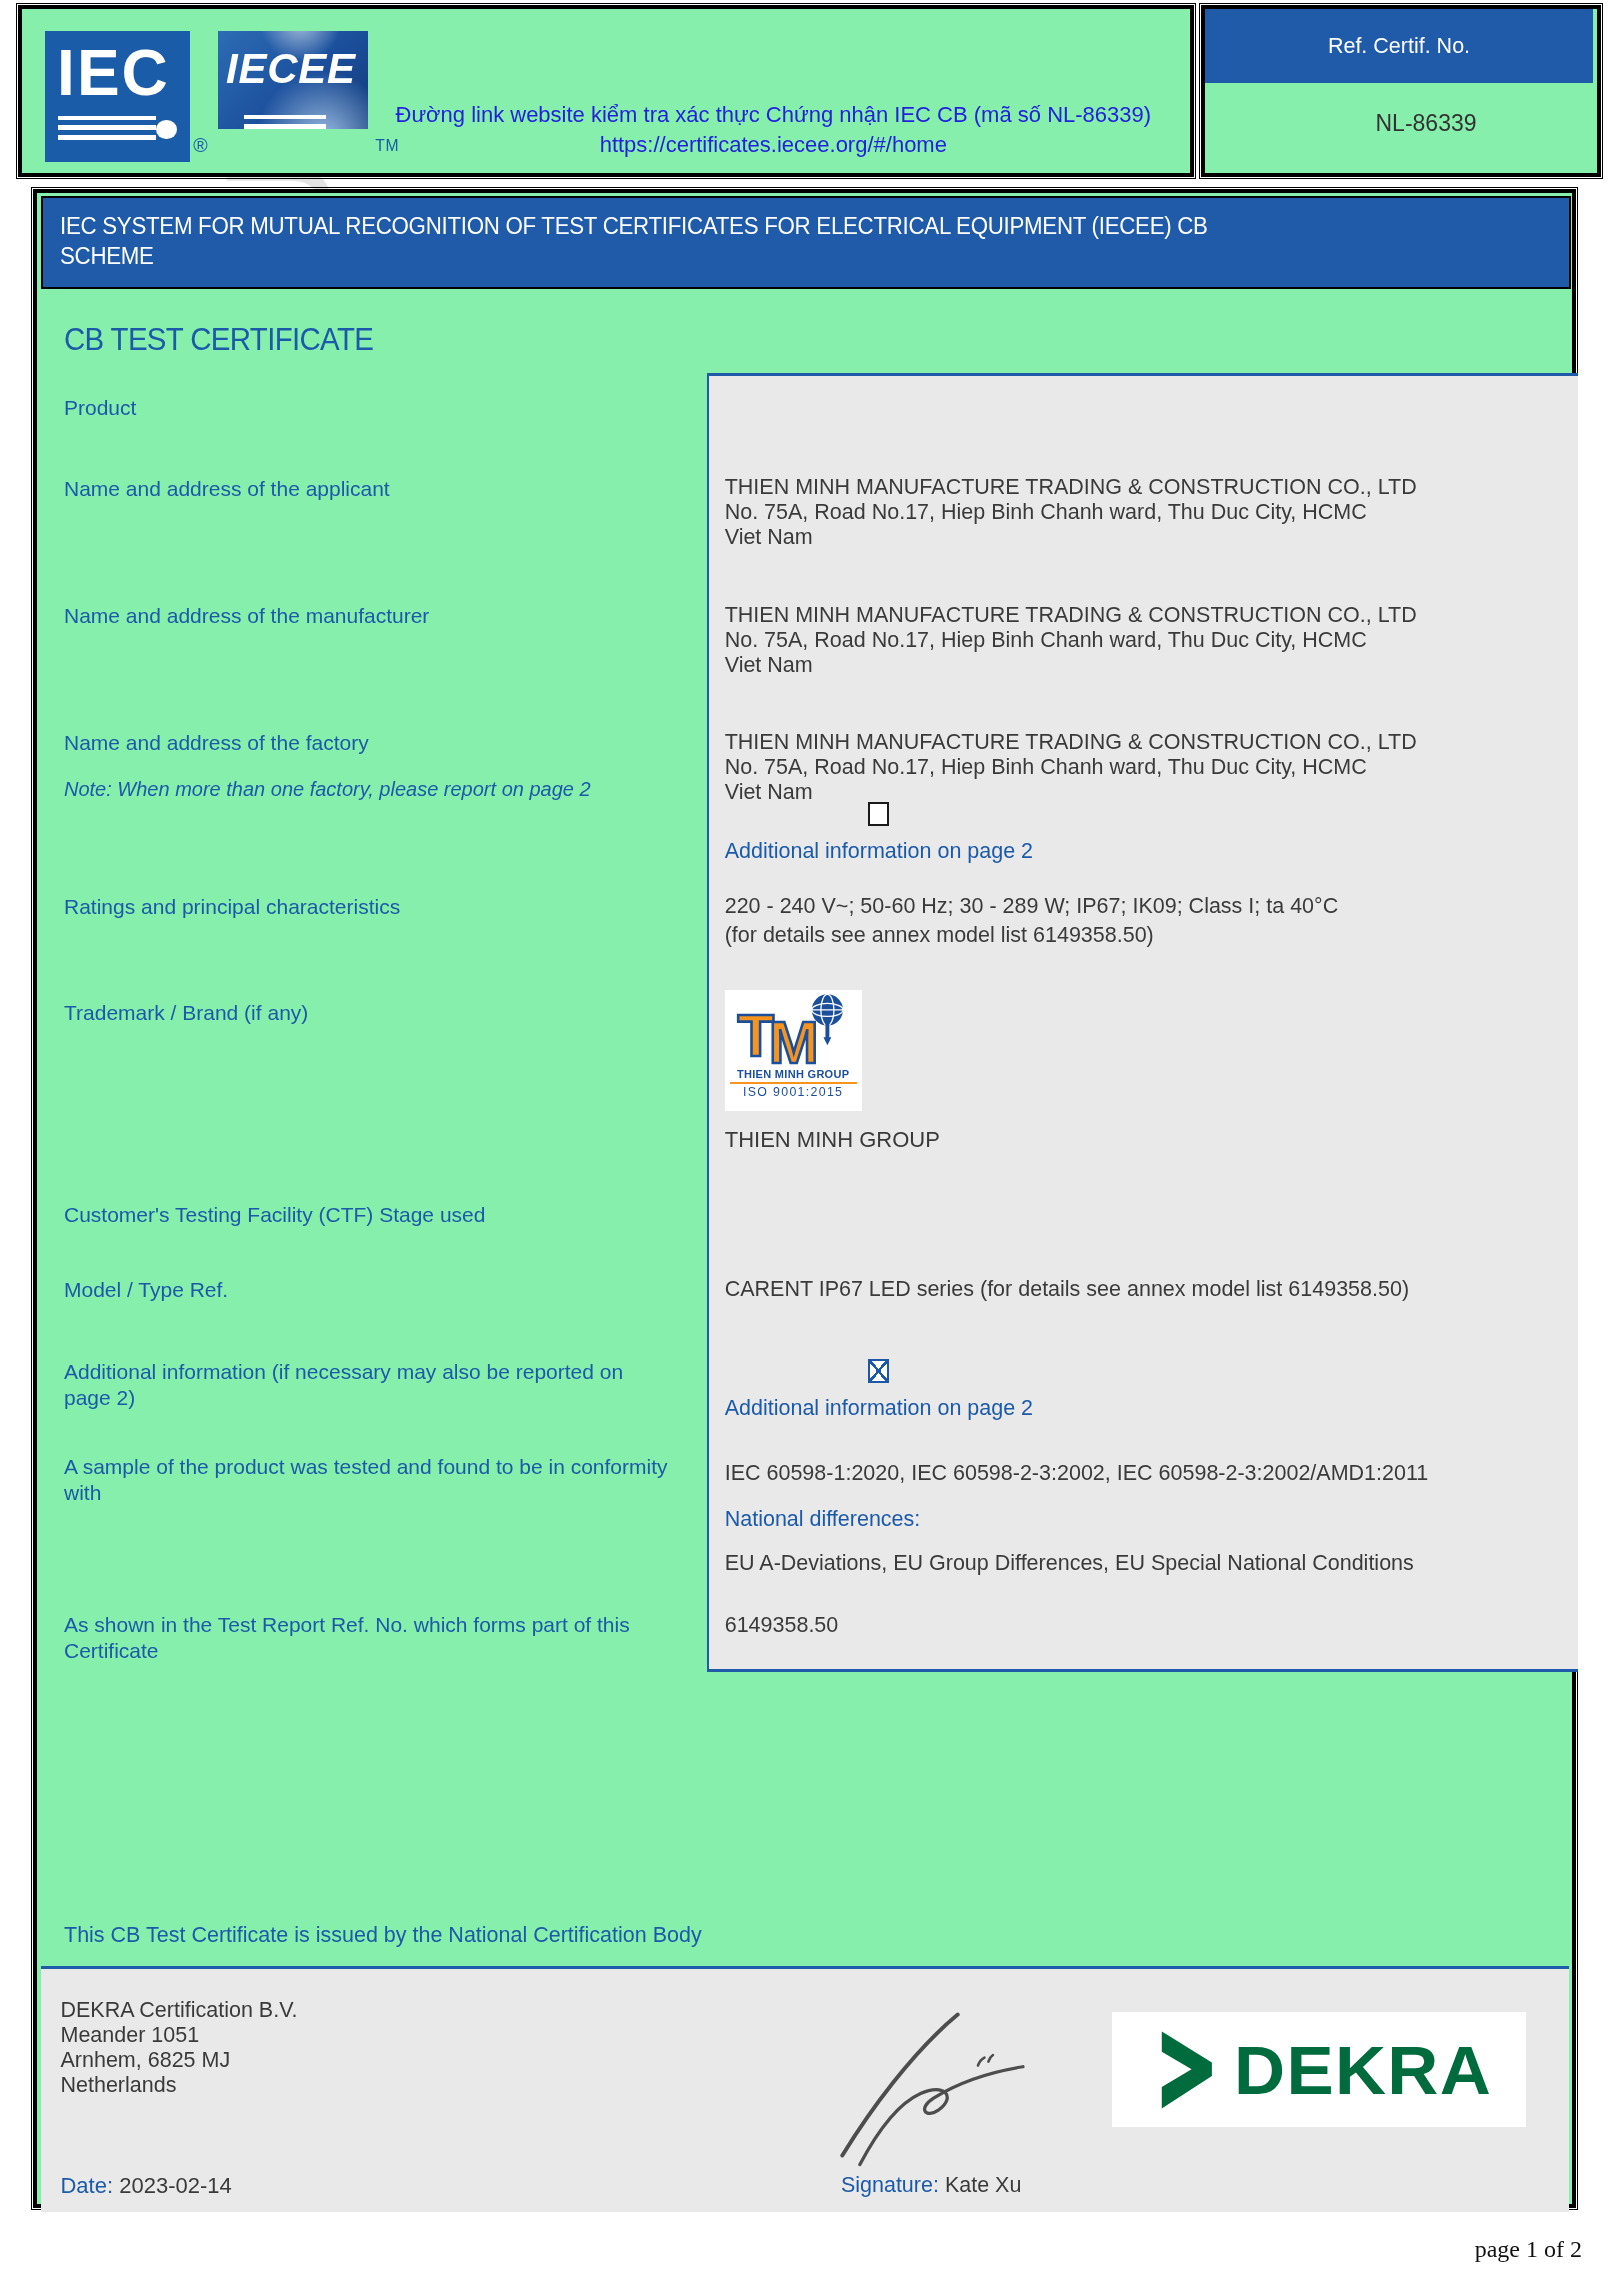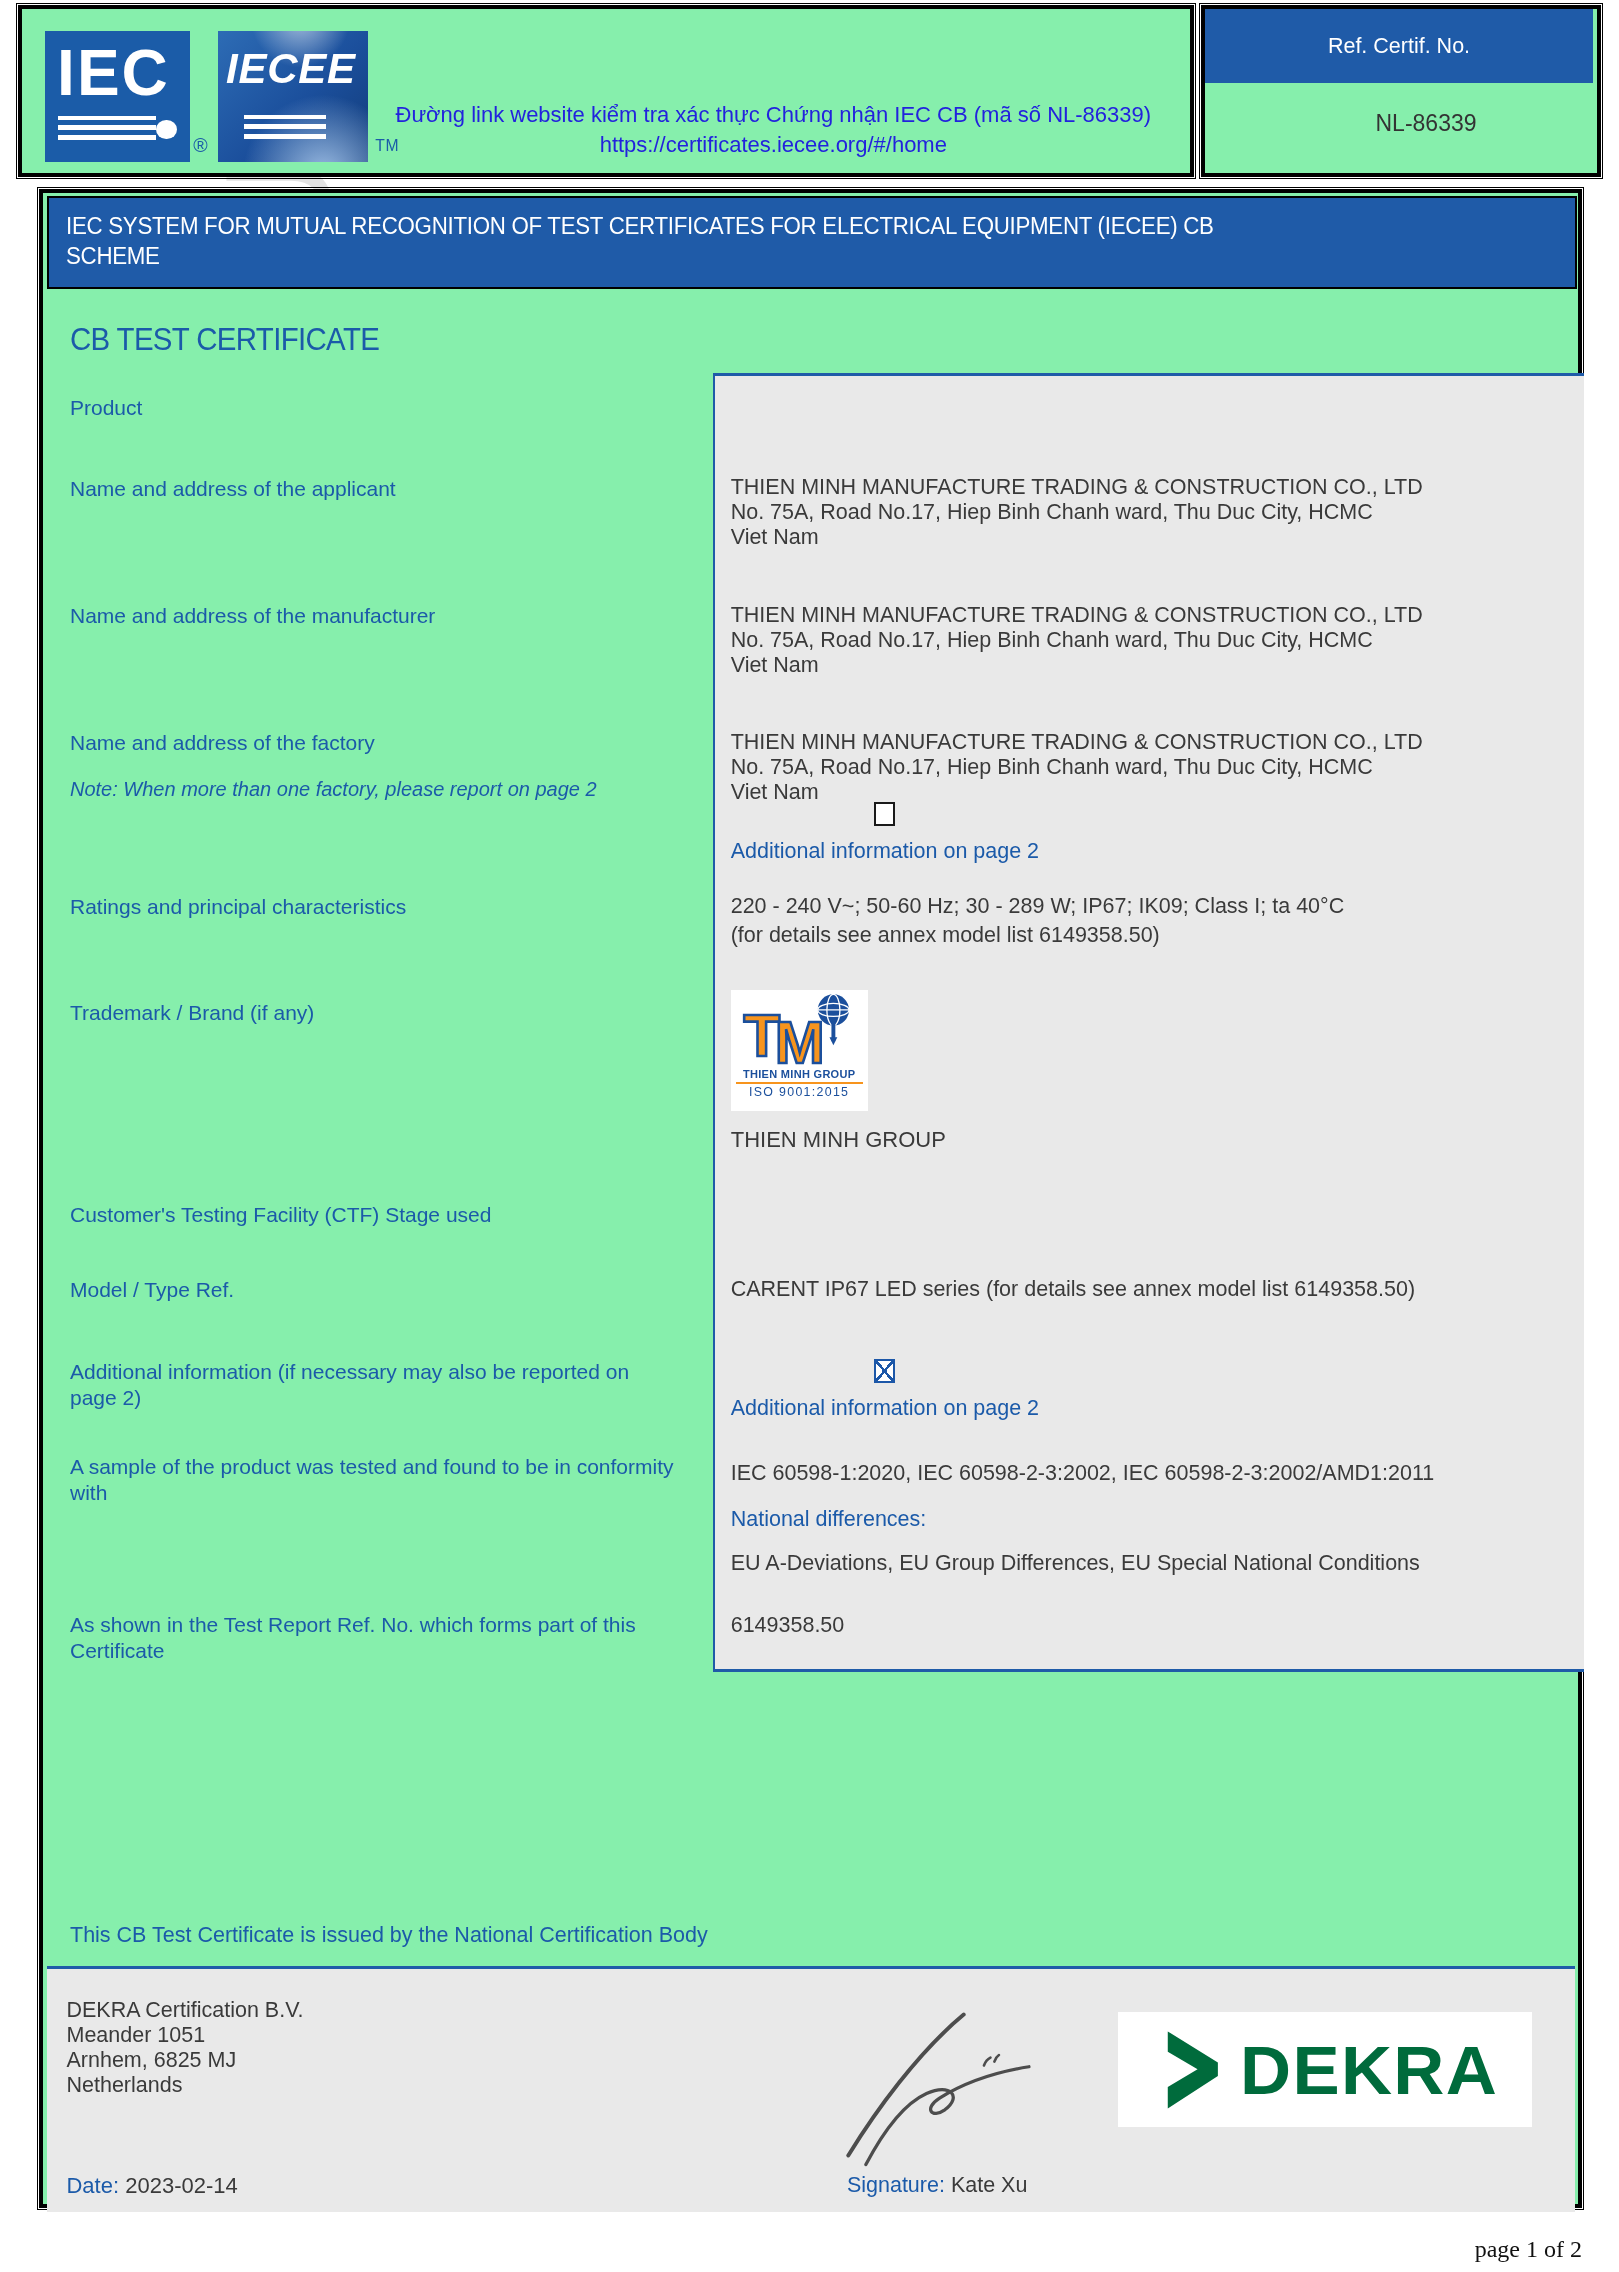--- a/index.html
+++ b/index.html
@@ -17,35 +17,35 @@
 
   
   .hdr-left{left:18.3px;top:5.2px;width:1176px;height:172px;}
   .hdr-right{left:1201px;top:5.2px;width:400px;height:172px;}
   .iec-box{left:23px;top:21.5px;width:145px;height:131px;background:#1b5ca8;}
   .iec-word{position:absolute;left:11.8px;top:5.2px;color:#fff;font-size:64px;font-weight:700;letter-spacing:2px;}
   .iec-lines{position:absolute;left:13px;top:85px;width:119px;}
   .iec-line{height:4.6px;background:#fff;margin-bottom:5.2px;width:98px;}
   .iec-dot{position:absolute;right:0;top:3.9px;width:21px;height:19.6px;border-radius:50%;background:#fff;}
   .reg-mark{left:171px;top:125px;font-size:19.6px;color:#1b5ca8;}
-  .iecee-box{left:196px;top:21.5px;width:150px;height:131px;
+  .iecee-box{left:196px;top:21.5px;width:150px;height:98px;
      background:radial-gradient(circle at 70% 110%, #9cbde4 0%, #39699f00 45%),
                 radial-gradient(circle at 55% -10%, #ffffff99 0%, #ffffff00 30%),
                 linear-gradient(135deg,#2d6cb5 0%,#1b4f9c 55%,#123c7a 100%);overflow:hidden;}
   .iecee-word{position:absolute;left:7.8px;top:14.4px;color:#fff;font-size:42px;font-weight:800;font-style:italic;letter-spacing:0.7px;}
   .iecee-lines{position:absolute;left:26px;top:84px;}
   .iecee-line{height:4.6px;background:#fff;margin-bottom:5.2px;width:82px;}
   .tm-mark{left:353px;top:128px;font-size:15.7px;color:#1b5ca8;letter-spacing:0.7px;}
   .vn-link{left:339px;top:91px;width:824px;text-align:center;font-size:22px;line-height:30px;color:#2222dd;}
   .ref-head{left:0;top:0;width:388px;height:74px;background:#1f5ba8;color:#fff;font-size:21.5px;
             line-height:74px;text-align:center;}
   .ref-val{left:0;top:101px;width:388px;text-align:center;font-size:23px;color:#333;padding-left:27px;}
 
   
-  .main-box{left:39px;top:189px;width:1543px;height:2019px;}
+  .main-box{left:33px;top:189px;width:1543px;height:2019px;}
   .banner{position:absolute;left:3.9px;top:3.3px;width:1526px;height:89px;border:2.6px solid #000;
           background:#1f5ba8;box-sizing:content-box;z-index:1;}
   .banner-text{margin:13px 0 0 17px;color:#fff;font-size:23px;line-height:30px;font-weight:400;
           letter-spacing:-0.3px;transform:scaleX(0.97);transform-origin:0 0;white-space:nowrap;}
   .doc-title{left:27px;top:129px;font-size:31px;color:#1b5aa9;letter-spacing:-0.7px;
           transform:scaleX(0.95);transform-origin:0 0;z-index:1;white-space:nowrap;}
   .lbl{position:absolute;left:27px;width:620px;font-size:21px;line-height:26px;color:#1b5aa9;z-index:1;}
   .note{font-style:italic;font-size:20px;}
 
   

